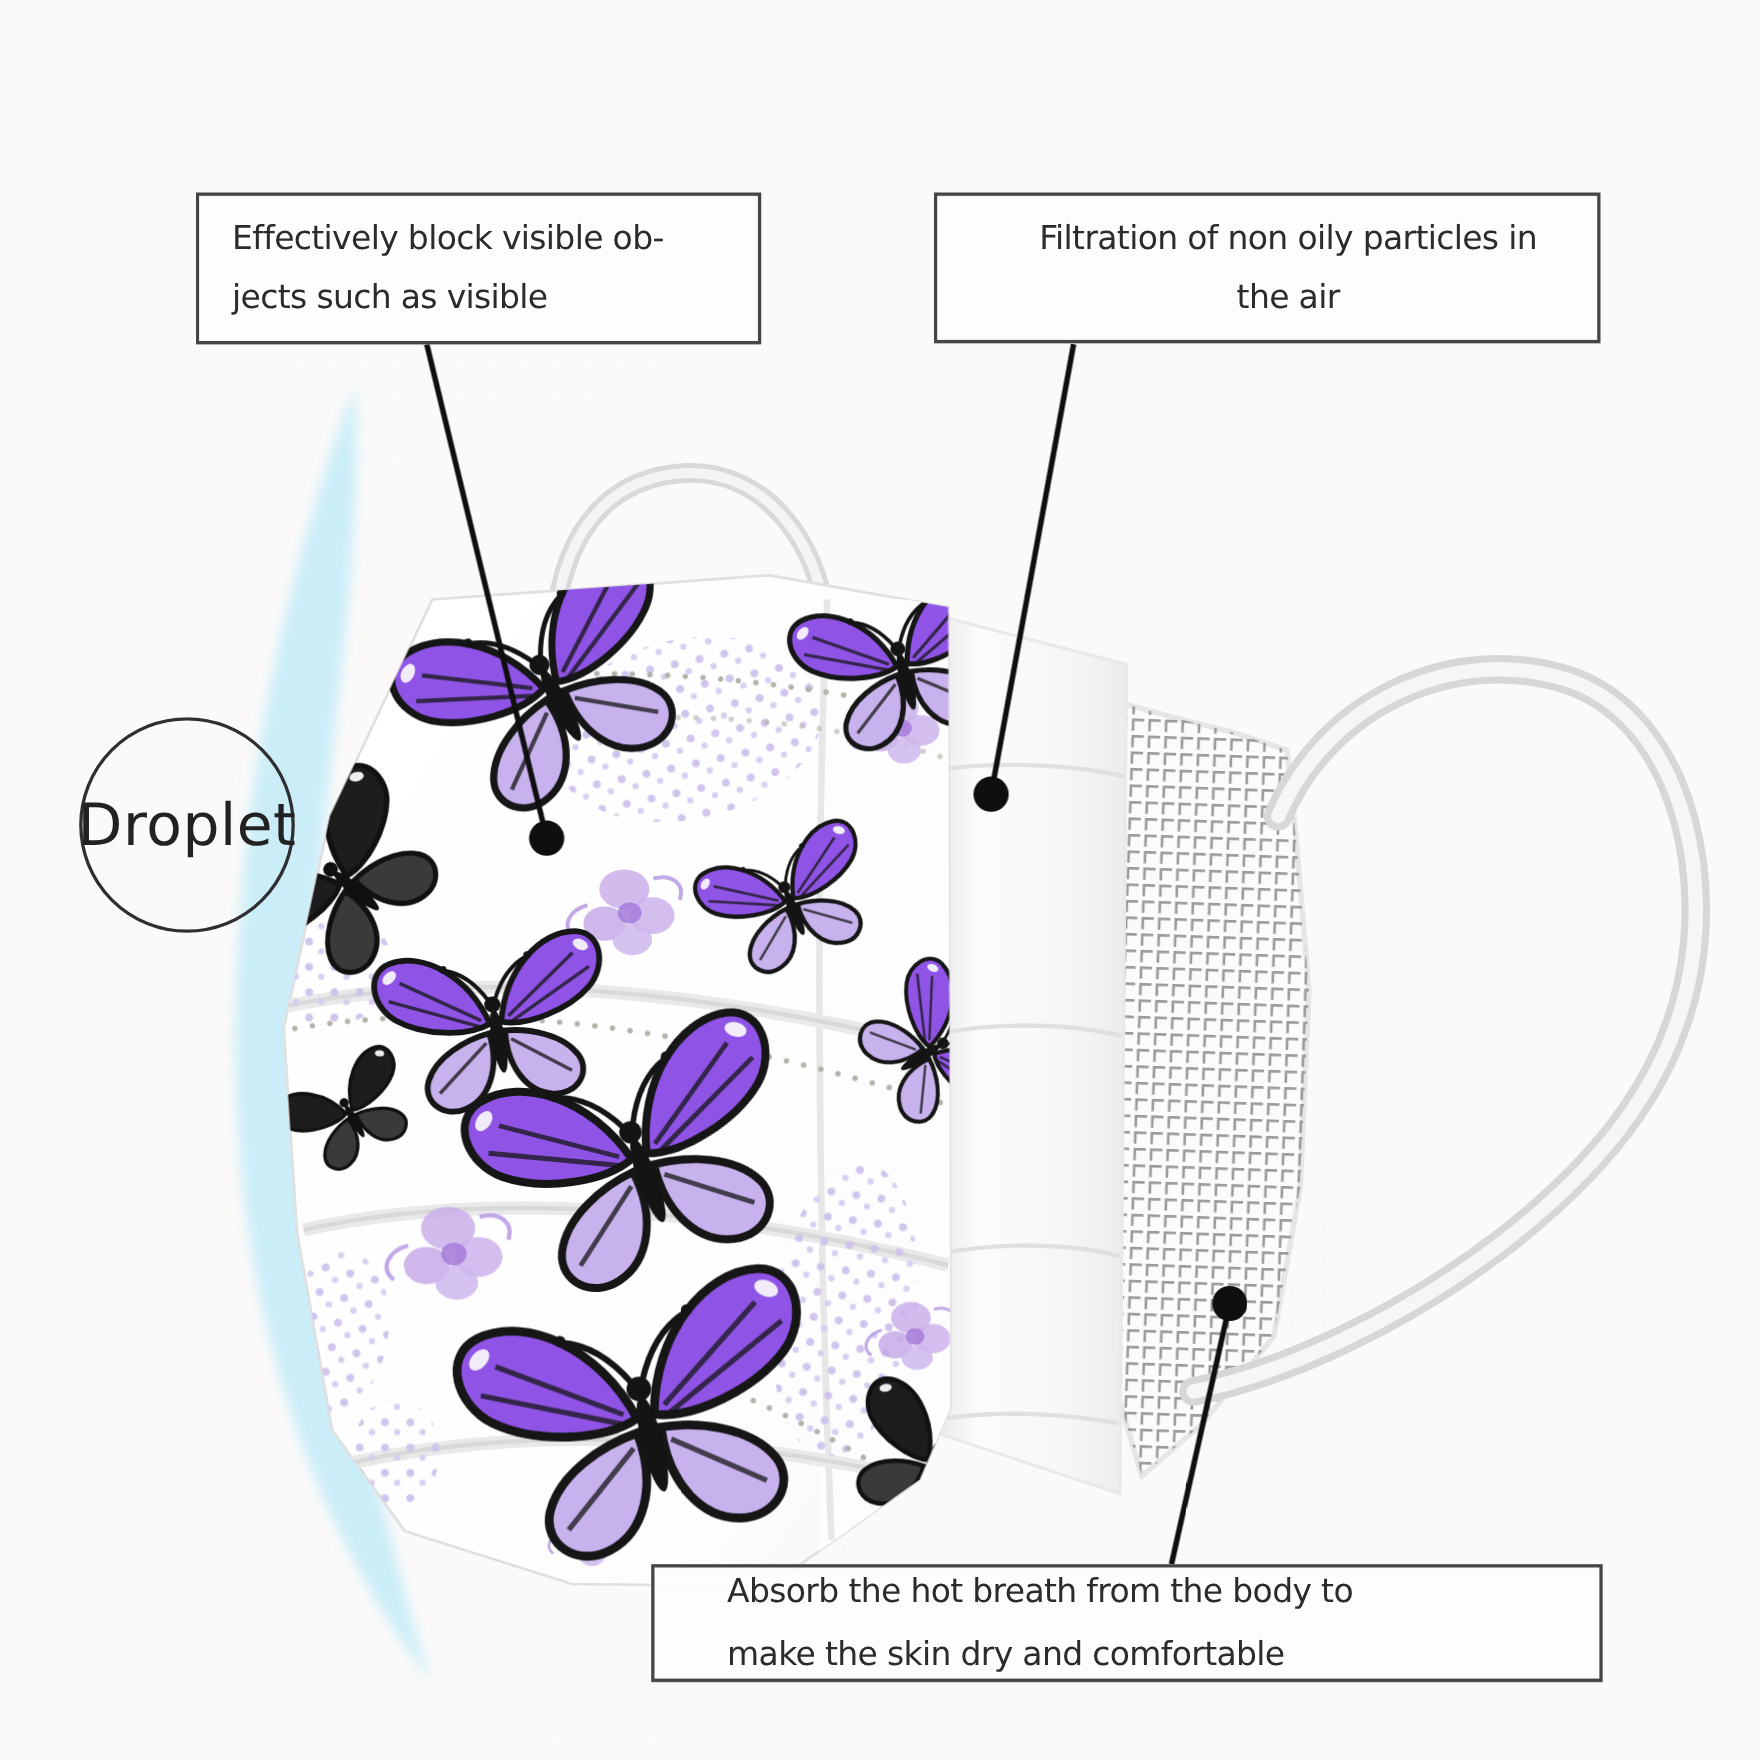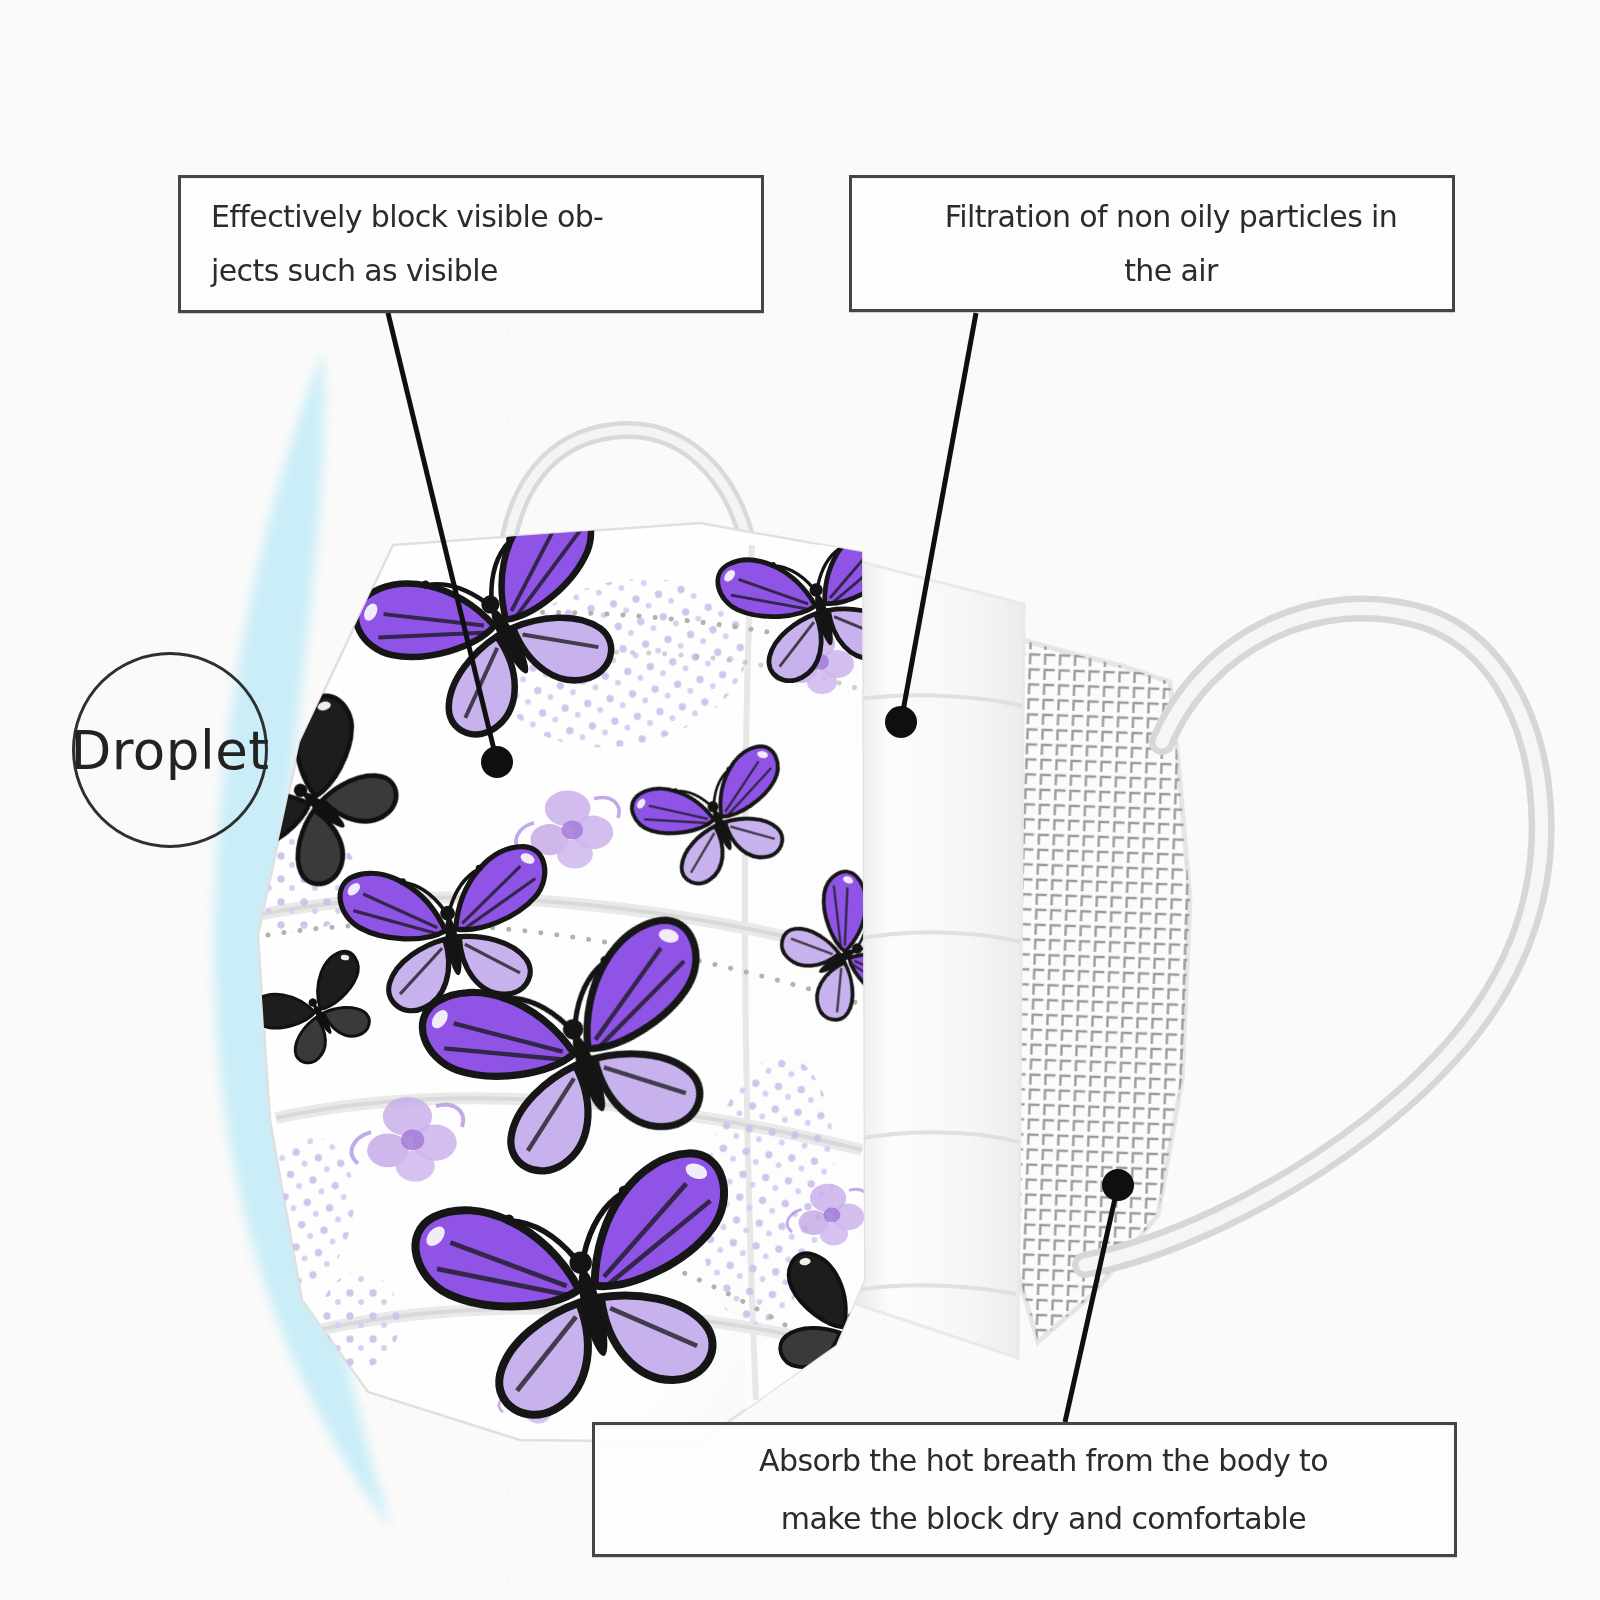--- a/index.html
+++ b/index.html
@@ -22,23 +22,23 @@
     border:3px solid #454545;
     background:rgba(253,253,253,0.93);
     box-shadow:0 1px 0 rgba(0,0,0,0.15), inset 0 1px 0 rgba(0,0,0,0.05);
     color:#2b2b2b;
     font-size:30px;
     letter-spacing:-0.6px;
     line-height:54px;
     white-space:nowrap;
     display:flex;flex-direction:column;justify-content:center;
   }
-  #box-block{left:178px;top:175px;width:586px;height:138px;padding-left:30px;}
+  #box-block{left:178px;top:175px;width:514px;height:138px;padding-left:30px;}
   #box-filter{left:849px;top:175px;width:606px;height:137px;padding-left:38px;text-align:center;}
-  #box-absorb{left:592px;top:1422px;width:865px;height:135px;padding-left:38px;line-height:58px;text-align:center;}
+  #box-absorb{left:592px;top:1422px;width:865px;height:107px;padding-left:66px;line-height:58px;}
   .droplet-circle{
     position:absolute;left:72px;top:652px;width:196px;height:196px;
     box-sizing:border-box;
     border:3px solid #2f2f2f;border-radius:50%;
     display:flex;align-items:center;justify-content:center;
     font-size:53px;color:#222;letter-spacing:0.5px;
     background:transparent;
   }
 </style>
 </head>
@@ -209,20 +209,20 @@
     <span>jects such as visible</span>
   </div>
 
   <div class="callout-box" id="box-filter">
     <span>Filtration of non oily particles in</span>
     <span>the air</span>
   </div>
 
   <div class="callout-box" id="box-absorb">
     <span>Absorb the hot breath from the body to</span>
-    <span>make the block dry and comfortable</span>
+    <span>make the skin dry and comfortable</span>
   </div>
 
   <div class="droplet-circle">
     <span>Droplet</span>
   </div>
 
 </div>
 
 </body></html>

